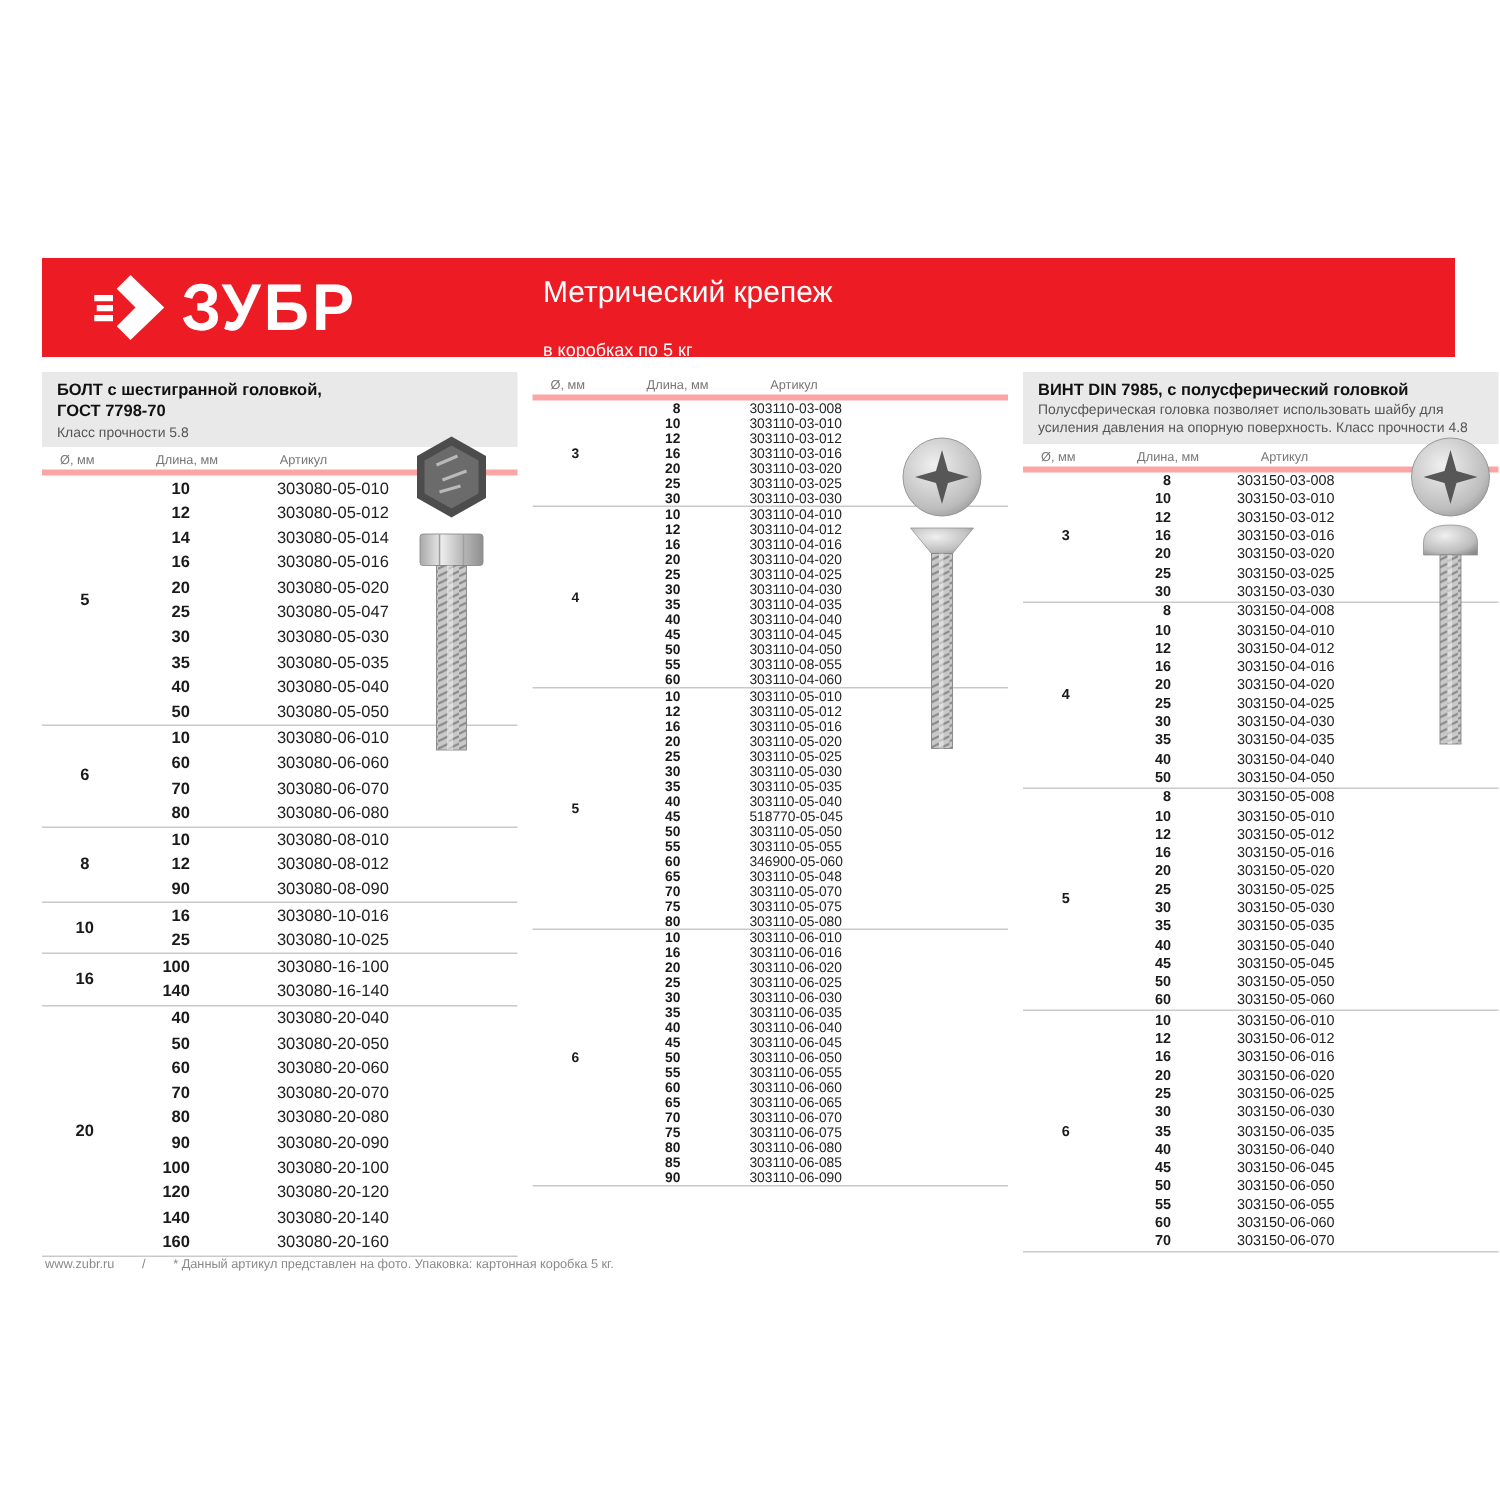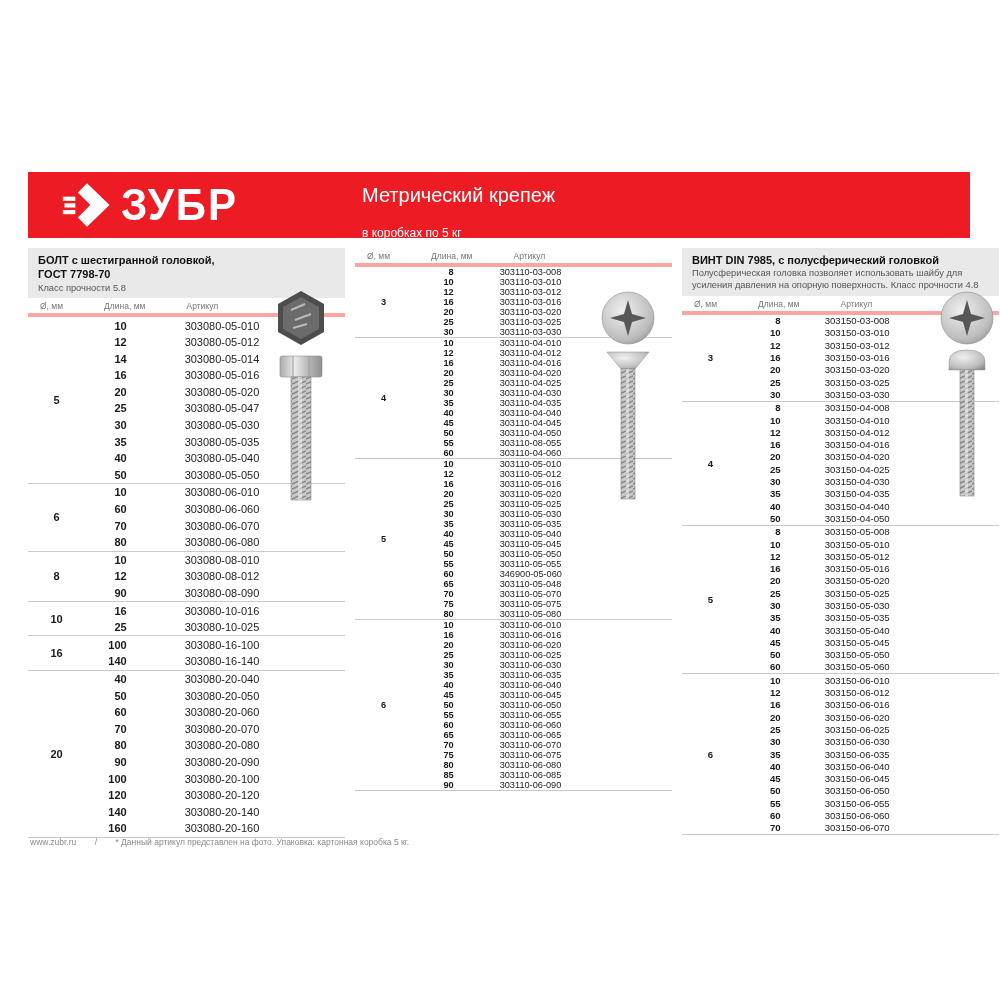--- a/index.html
+++ b/index.html
@@ -382,21 +382,21 @@
           <div class="row">
             <div class="len">35</div>
             <div class="art">303110-05-035</div>
           </div>
           <div class="row">
             <div class="len">40</div>
             <div class="art">303110-05-040</div>
           </div>
           <div class="row">
             <div class="len">45</div>
-            <div class="art">303110-05-045</div>
+            <div class="art">518770-05-045</div>
           </div>
           <div class="row">
             <div class="len">50</div>
             <div class="art">303110-05-050</div>
           </div>
           <div class="row">
             <div class="len">55</div>
             <div class="art">303110-05-055</div>
           </div>
           <div class="row">

